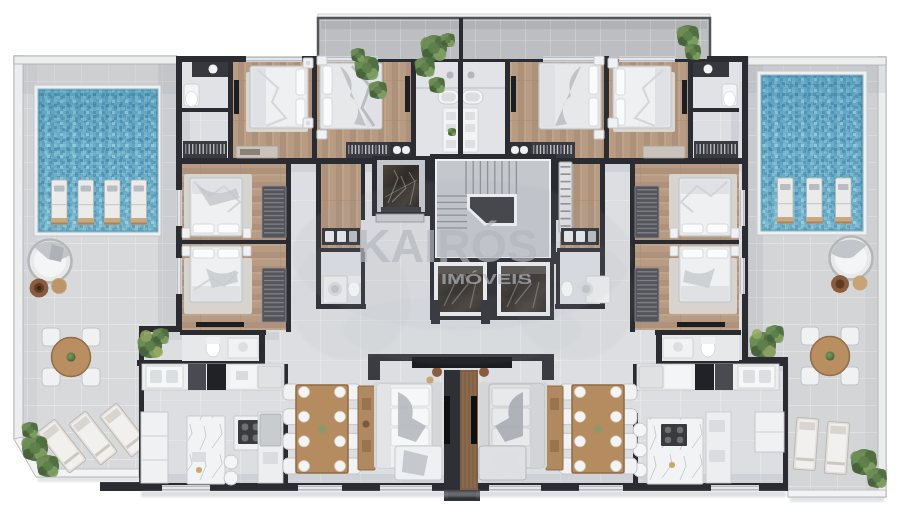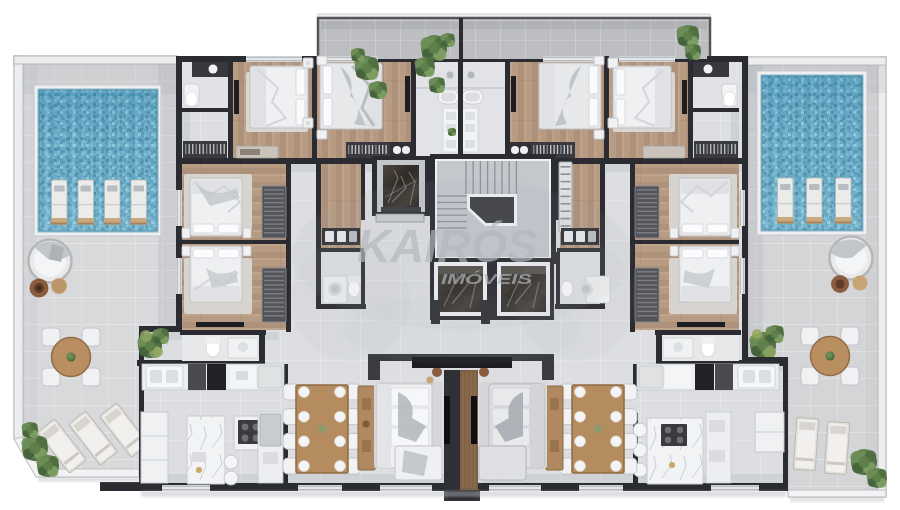--- a/index.html
+++ b/index.html
@@ -1,17 +1,17 @@
 <!DOCTYPE html>
 <html><head>
 <meta charset="utf-8">
 <title>Floor Plan</title>
 <style>
 html,body{margin:0;padding:0;background:#ffffff;font-family:"Liberation Sans",sans-serif;}
-#plan{width:900px;height:510px;position:relative;overflow:hidden;font-style:italic;}
+#plan{width:900px;height:510px;position:relative;overflow:hidden;}
 </style>
 </head>
 <body>
 
 <div id="plan">
 <svg xmlns="http://www.w3.org/2000/svg" width="900" height="510" viewBox="0 0 900 510">
 <defs>
 <pattern id="poolTile" width="9" height="9" patternUnits="userSpaceOnUse">
   <rect width="9" height="9" fill="#6cadc9"></rect>
   <rect x="0" y="0" width="3" height="3" fill="#82bed5"></rect>

